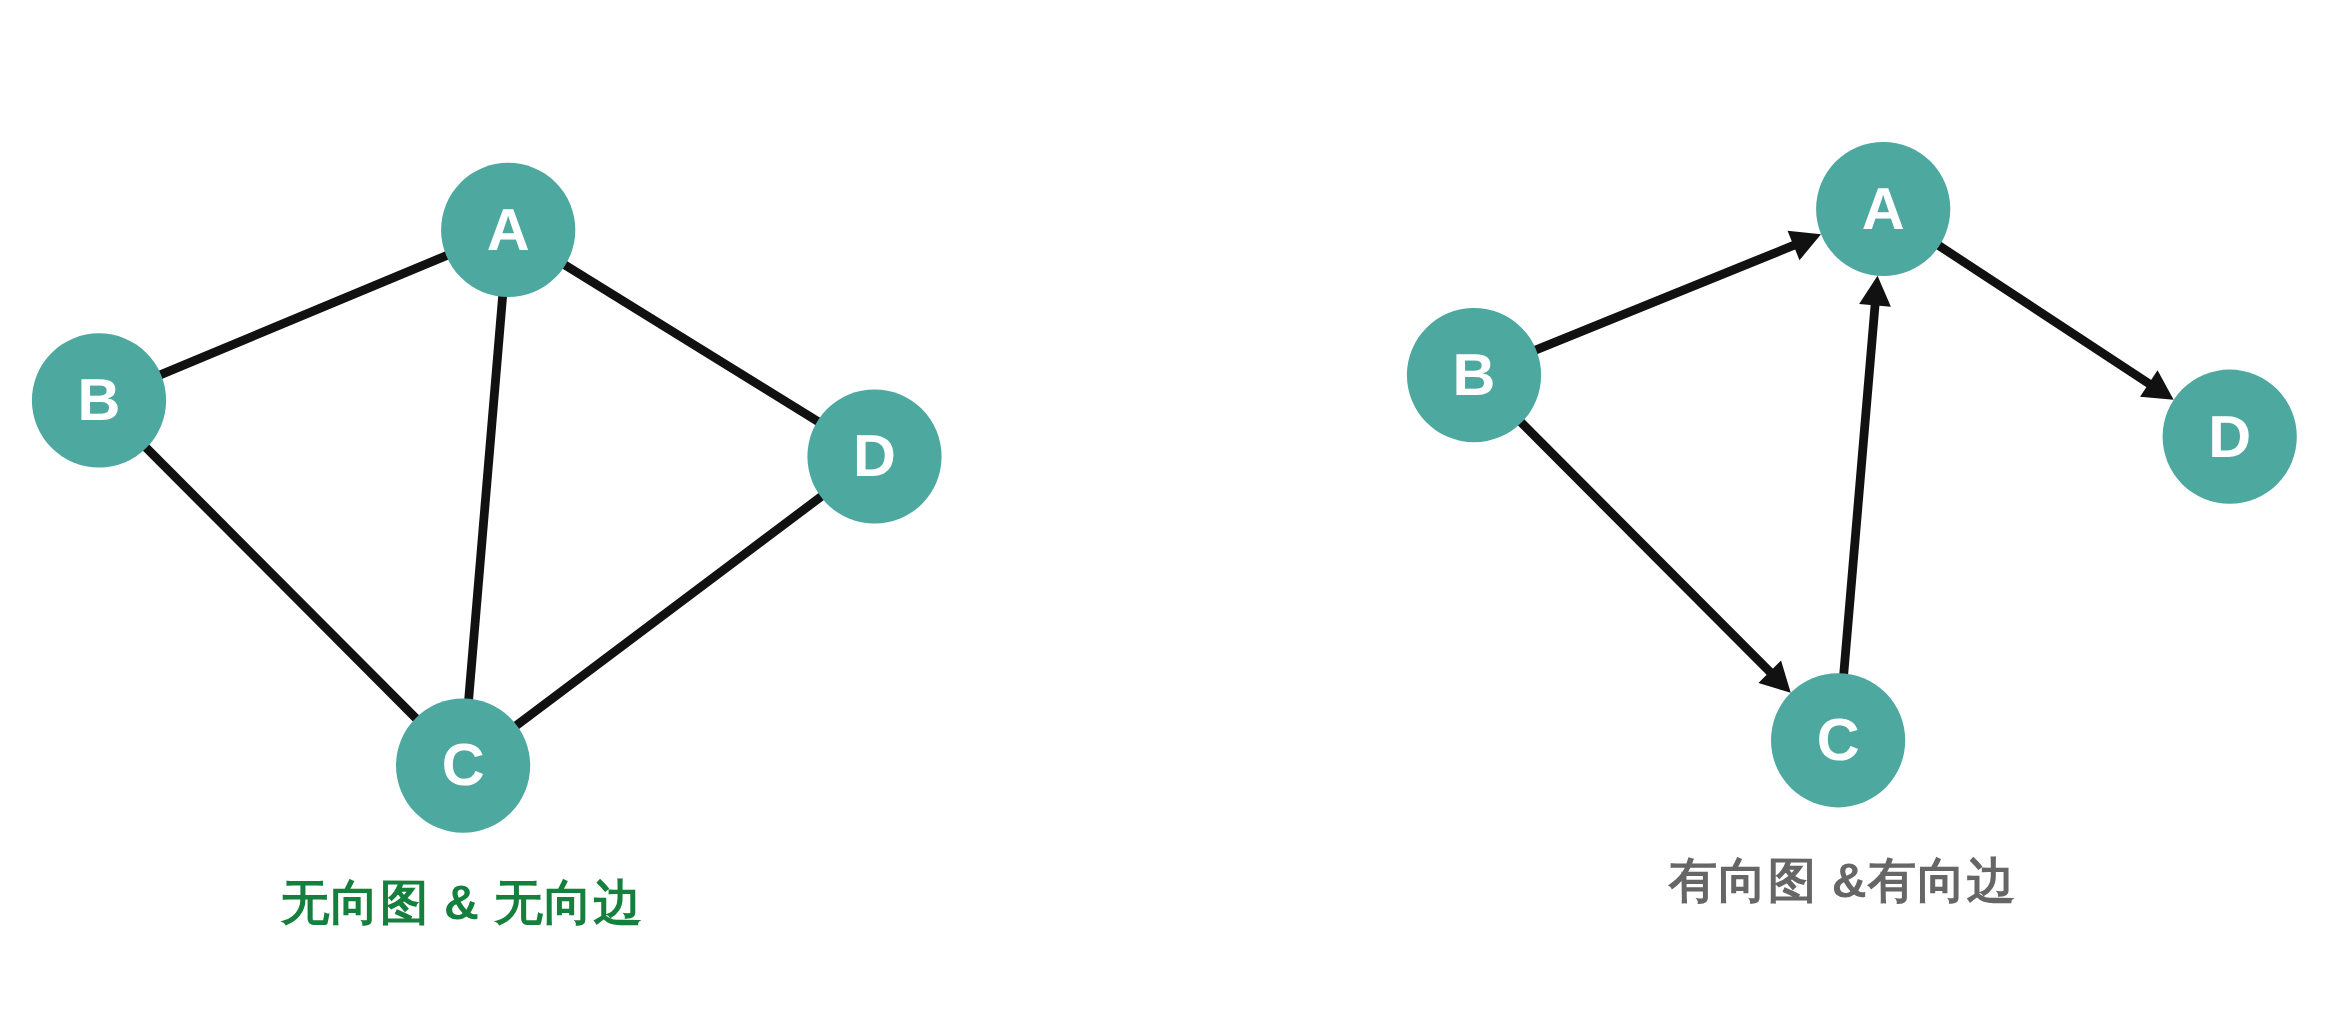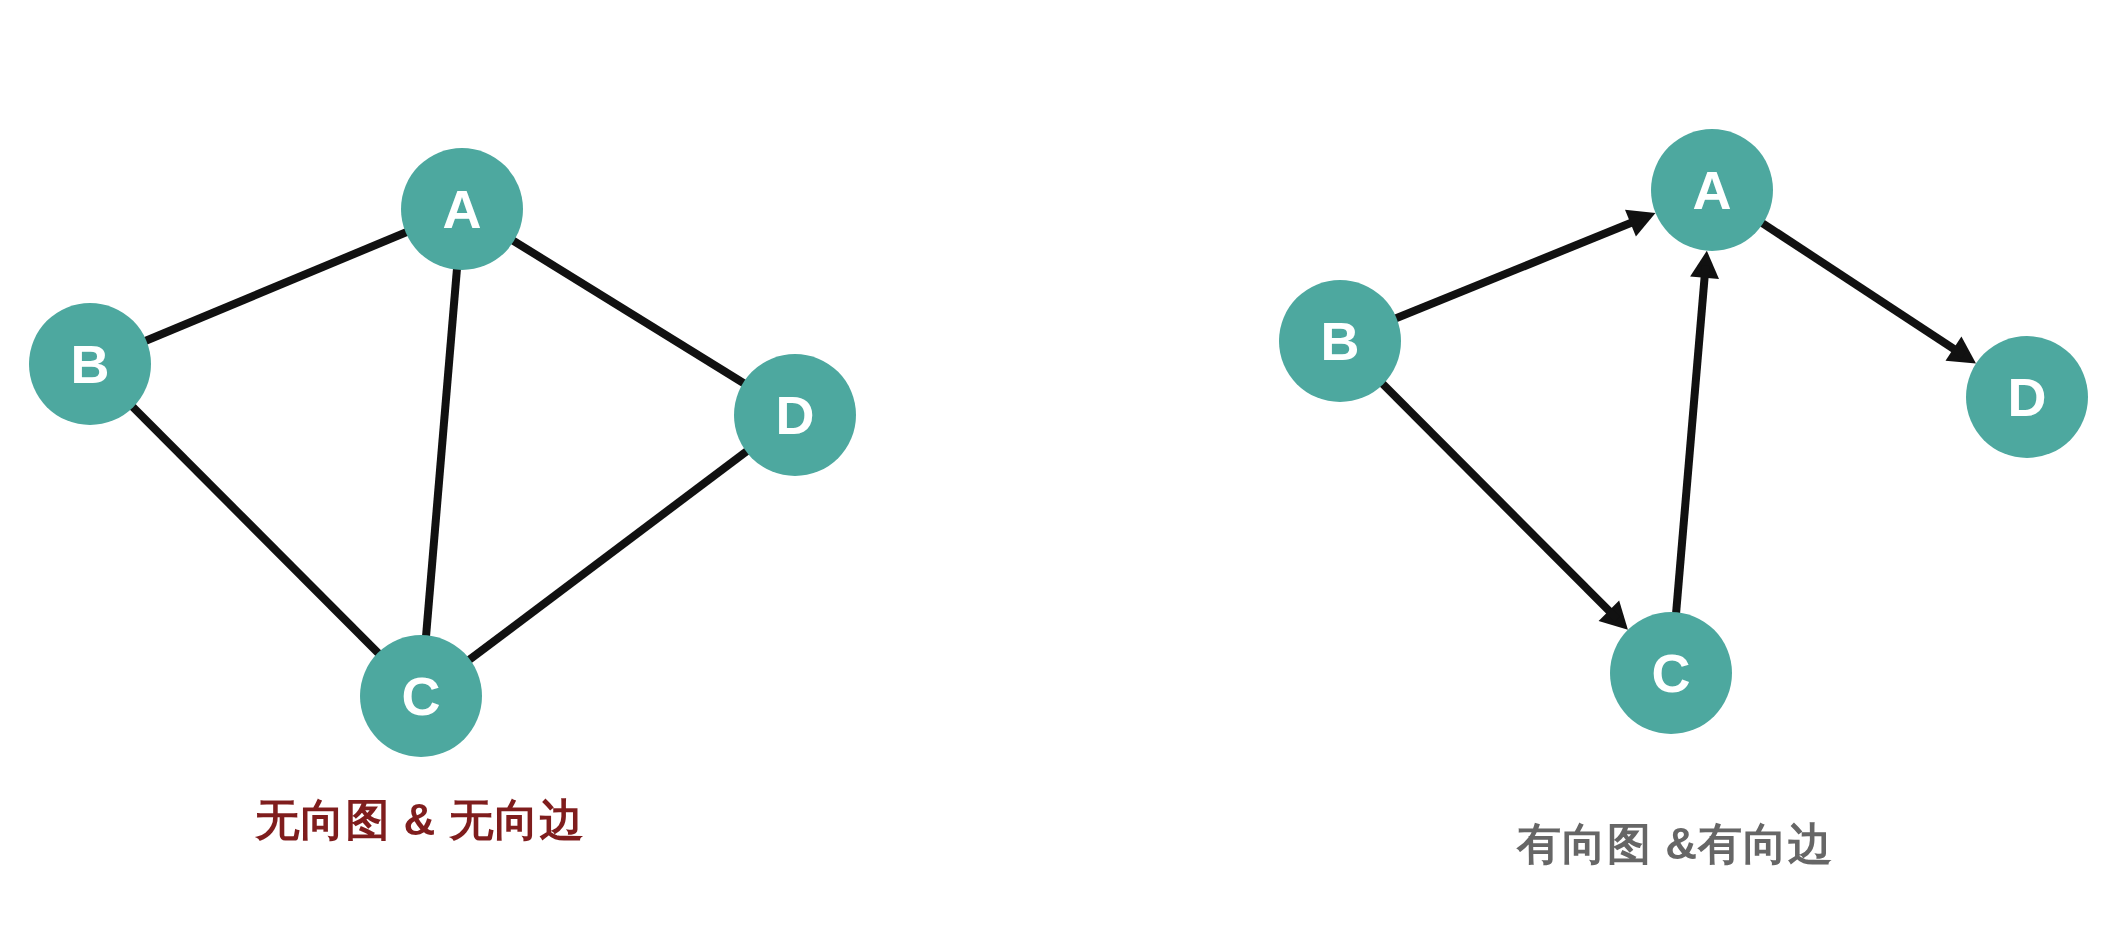--- a/index.html
+++ b/index.html
@@ -70,16 +70,16 @@
         <text x="1712" y="190" fill="#ffffff" font-size="54" text-anchor="middle" dominant-baseline="central" class="node-label">A</text>
         <circle cx="1340" cy="341" r="61" fill="#4DA89F"></circle>
         <text x="1340" y="341" fill="#ffffff" font-size="54" text-anchor="middle" dominant-baseline="central" class="node-label">B</text>
         <circle cx="1671" cy="673" r="61" fill="#4DA89F"></circle>
         <text x="1671" y="673" fill="#ffffff" font-size="54" text-anchor="middle" dominant-baseline="central" class="node-label">C</text>
         <circle cx="2027" cy="397" r="61" fill="#4DA89F"></circle>
         <text x="2027" y="397" fill="#ffffff" font-size="54" text-anchor="middle" dominant-baseline="central" class="node-label">D</text>
       </g>
     </svg>
 
-  <div class="caption" style="left: 420px; top: 791px; color: #7f1d1d; font-size: 44px;">无向图 &amp; 无向边</div>
+  <div class="caption" style="left: 420px; top: 791px; color: #15803d; font-size: 44px;">无向图 &amp; 无向边</div>
 
-  <div class="caption" style="left: 1675px; top: 771px; color: rgb(102, 102, 102); font-size: 44px; margin-top: 44px;">有向图 &amp;有向边</div>
+  <div class="caption" style="left: 1675px; top: 771px; color: rgb(102, 102, 102); font-size: 44px;">有向图 &amp;有向边</div>
 </div>
 
 </body></html>

